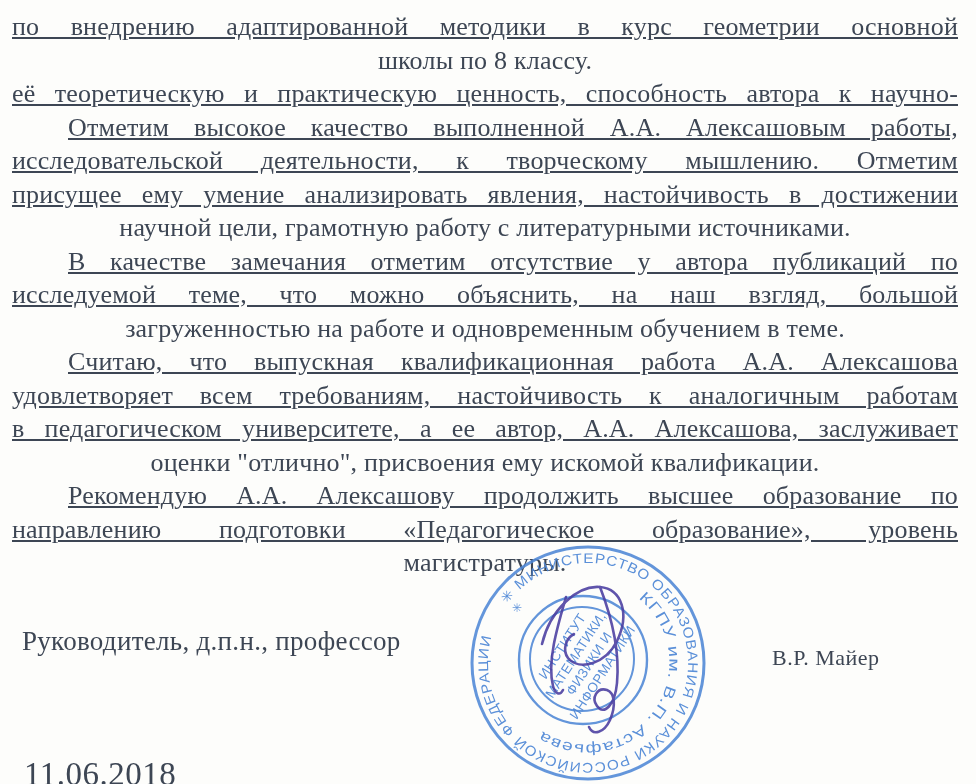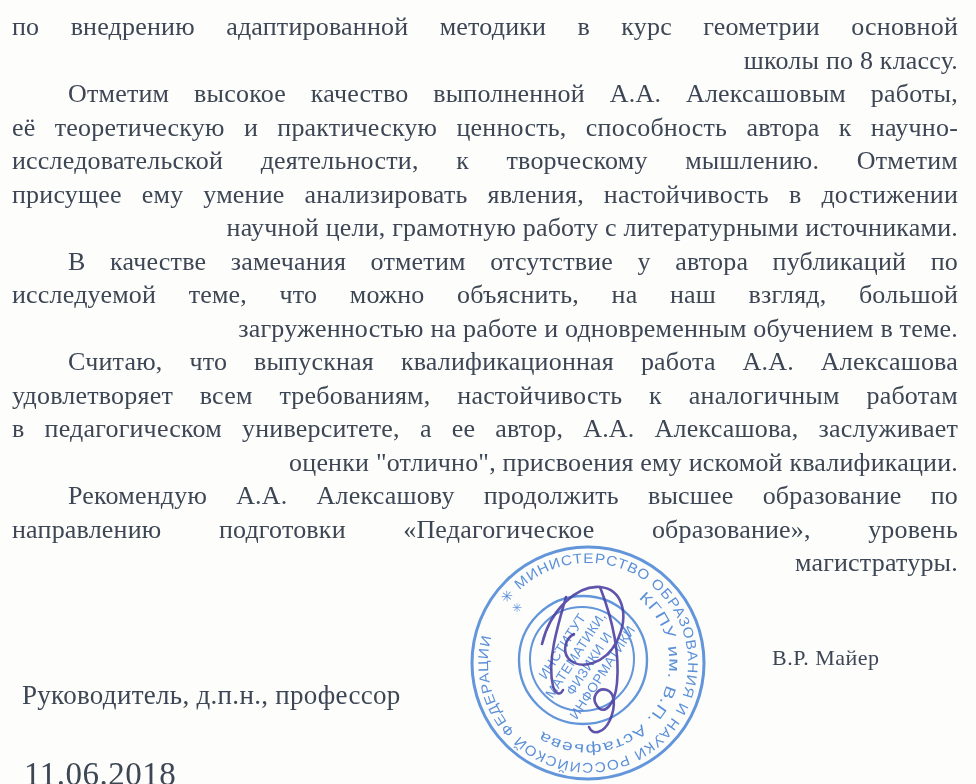--- a/index.html
+++ b/index.html
@@ -17,31 +17,32 @@
     overflow:hidden;
   }
   .textblock{
     position:absolute;
     top:10px;left:12px;right:18px;
   }
   .ln{
     font-size:26px;
     line-height:33.5px;
     color:var(--ink);
-    text-align:right;
+    text-align:center;
     white-space:normal;
     letter-spacing:0.2px;
   }
   .just{
     text-align:justify;
     text-align-last:justify;
+    text-decoration:underline;
   }
   .ind{ text-indent:56px; }
   .sigrow-left{
-    position:absolute;left:22px;top:680px;
+    position:absolute;left:22px;top:626px;
     font-size:27px;color:var(--ink);letter-spacing:0.3px;
   }
   .sigrow-right{
     position:absolute;left:772px;top:645px;
     font-size:22px;color:var(--ink);letter-spacing:0.5px;
   }
   .date{
     position:absolute;left:24px;top:716px;
     font-size:33px;color:var(--ink);letter-spacing:0.5px;margin-top:40px;
   }
@@ -51,22 +52,22 @@
   .stamp-svg text{ font-family:"Liberation Sans",sans-serif; }
 </style>
 </head>
 <body>
 
 <div class="page">
 
   <div class="textblock">
     <div class="ln just">по внедрению адаптированной методики в курс геометрии основной</div>
     <div class="ln">школы по 8 классу.</div>
+    <div class="ln just">её теоретическую и практическую ценность, способность автора к научно-</div>
     <div class="ln just ind">Отметим высокое качество выполненной А.А. Алексашовым работы,</div>
-    <div class="ln just">её теоретическую и практическую ценность, способность автора к научно-</div>
     <div class="ln just">исследовательской деятельности, к творческому мышлению. Отметим</div>
     <div class="ln just">присущее ему умение анализировать явления, настойчивость в достижении</div>
     <div class="ln">научной цели, грамотную работу с литературными источниками.</div>
     <div class="ln just ind">В качестве замечания отметим отсутствие у автора публикаций по</div>
     <div class="ln just">исследуемой теме, что можно объяснить, на наш взгляд, большой</div>
     <div class="ln">загруженностью на работе и одновременным обучением в теме.</div>
     <div class="ln just ind">Считаю, что выпускная квалификационная работа А.А. Алексашова</div>
     <div class="ln just">удовлетворяет всем требованиям, настойчивость к аналогичным работам</div>
     <div class="ln just">в педагогическом университете, а ее автор, А.А. Алексашова, заслуживает</div>
     <div class="ln">оценки "отлично", присвоения ему искомой квалификации.</div>

